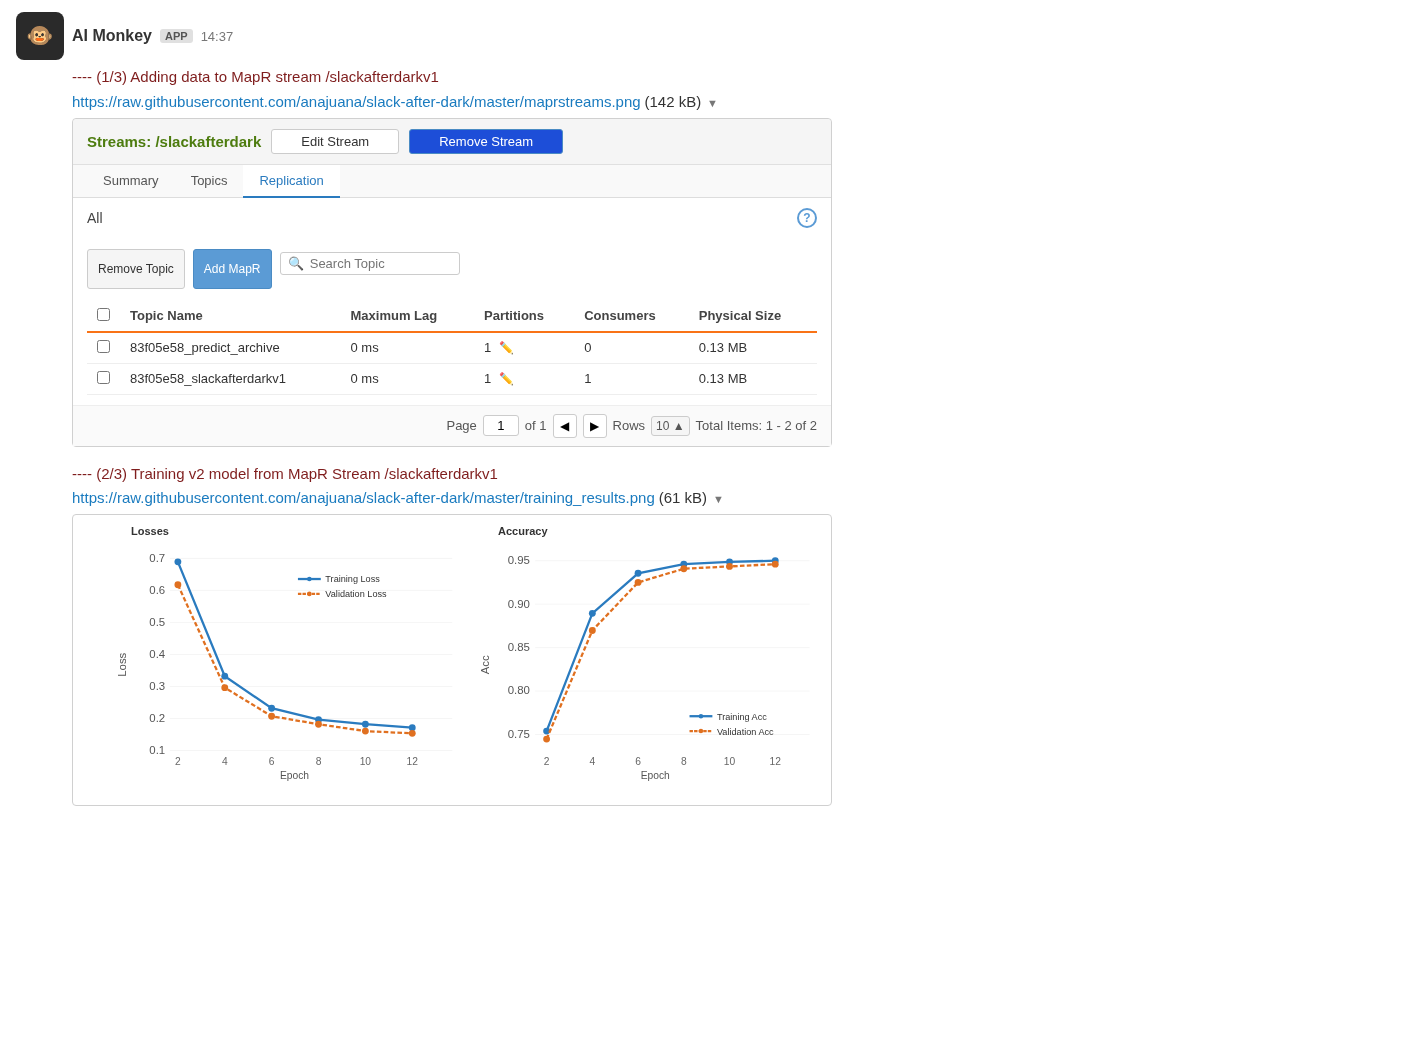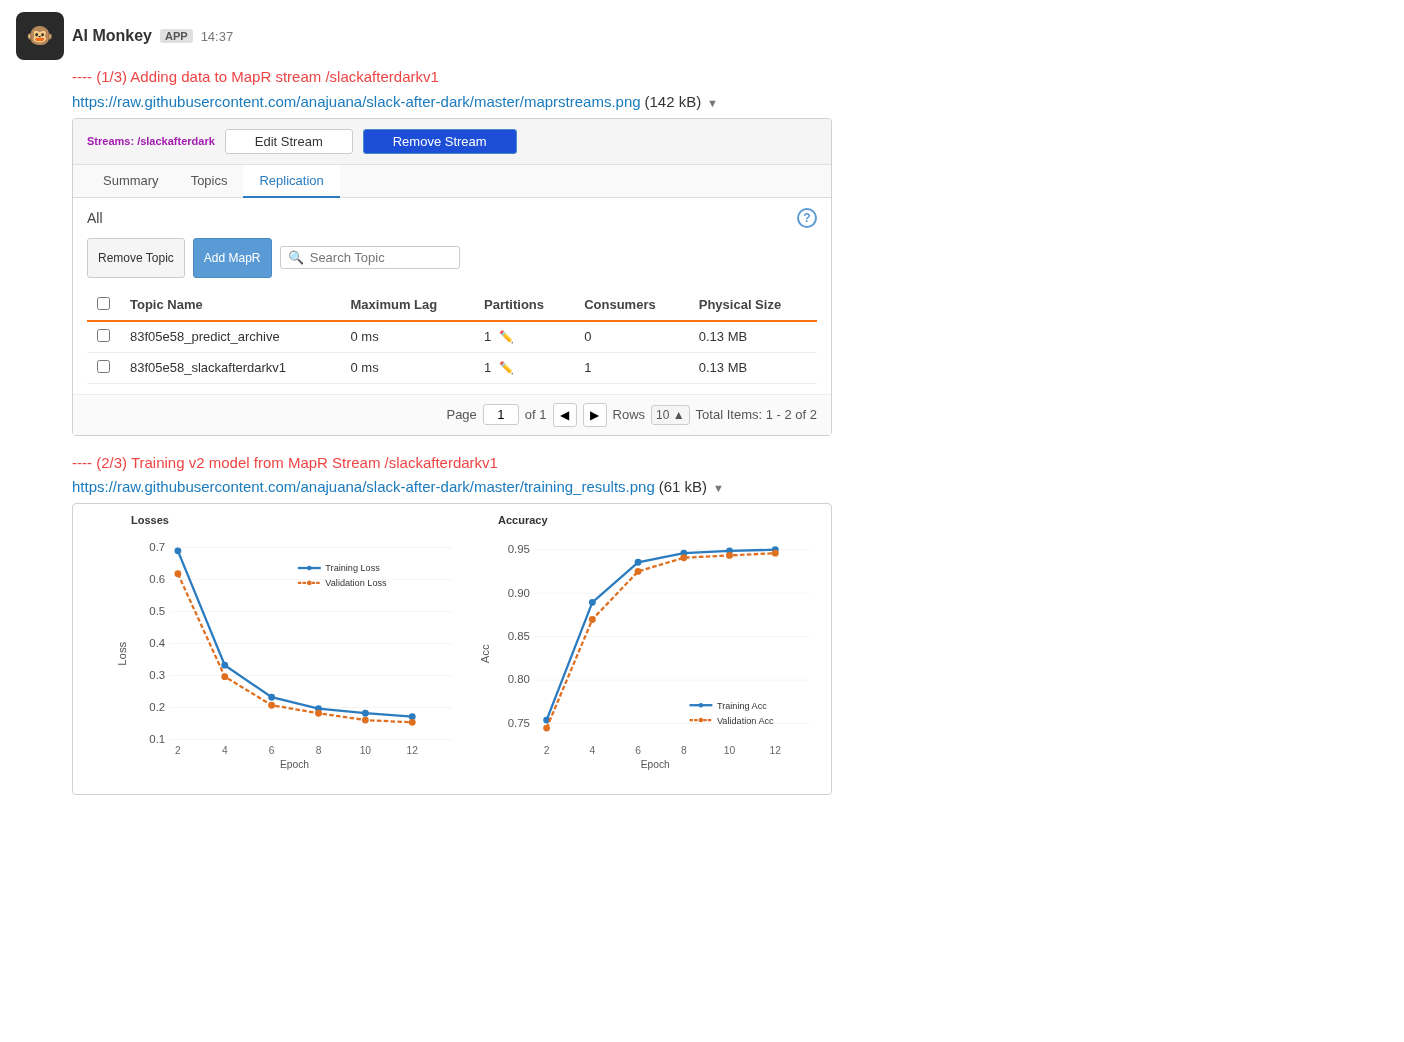--- a/index.html
+++ b/index.html
@@ -40,21 +40,21 @@
       color: #555;
       font-weight: 600;
     }
     .timestamp {
       color: #777;
       font-size: 13px;
     }
     .message-line {
       margin-left: 56px;
       margin-bottom: 4px;
-      color: #ef4444;
+      color: #7f1d1d;
       font-size: 15px;
       line-height: 1.5;
     }
     .link-line {
       margin-left: 56px;
       margin-bottom: 2px;
     }
     .link-line a, .link-text {
       color: #1a7bbf;
       text-decoration: none;
@@ -84,22 +84,22 @@
     .streams-header {
       display: flex;
       align-items: center;
       padding: 10px 14px;
       border-bottom: 1px solid #e0e0e0;
       background: #f5f5f5;
       border-radius: 4px 4px 0 0;
       gap: 10px;
     }
     .streams-title {
-      font-size: 11px;
-      color: #a21caf;
+      font-size: 15px;
+      color: #4d7c0f;
       font-weight: 400;
     }
     .streams-title span {
       font-weight: 600;
     }
     .btn {
       padding: 4px 29px;
       border-radius: 3px;
       border: none;
       cursor: pointer;
@@ -170,20 +170,21 @@
       display: flex;
       align-items: center;
       gap: 8px;
       margin-bottom: 12px;
     }
     .btn-small {
       padding: 12px 10px;
       font-size: 12px;
       border-radius: 3px;
       cursor: pointer;
+      margin-top: 11px;
     }
     .btn-remove {
       background: #f5f5f5;
       border: 1px solid #ccc;
       color: #333;
     }
     .btn-add {
       background: #5b9bd5;
       border: 1px solid #4a8bc4;
       color: #fff;

